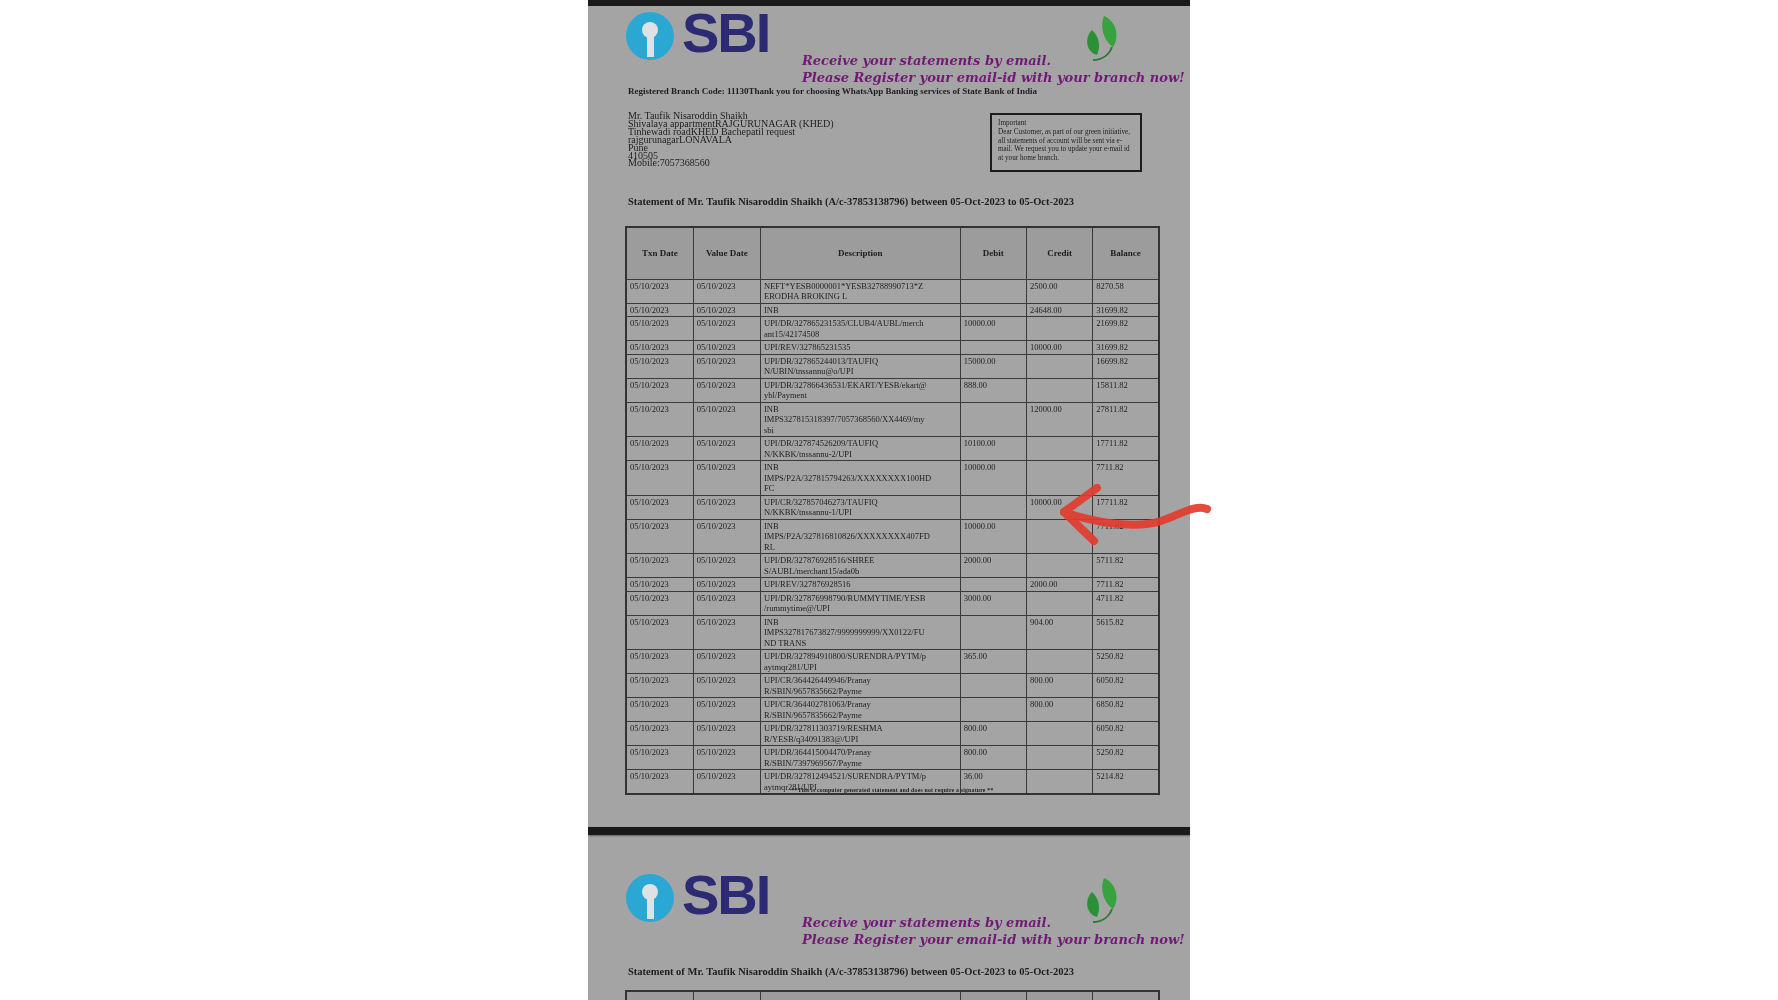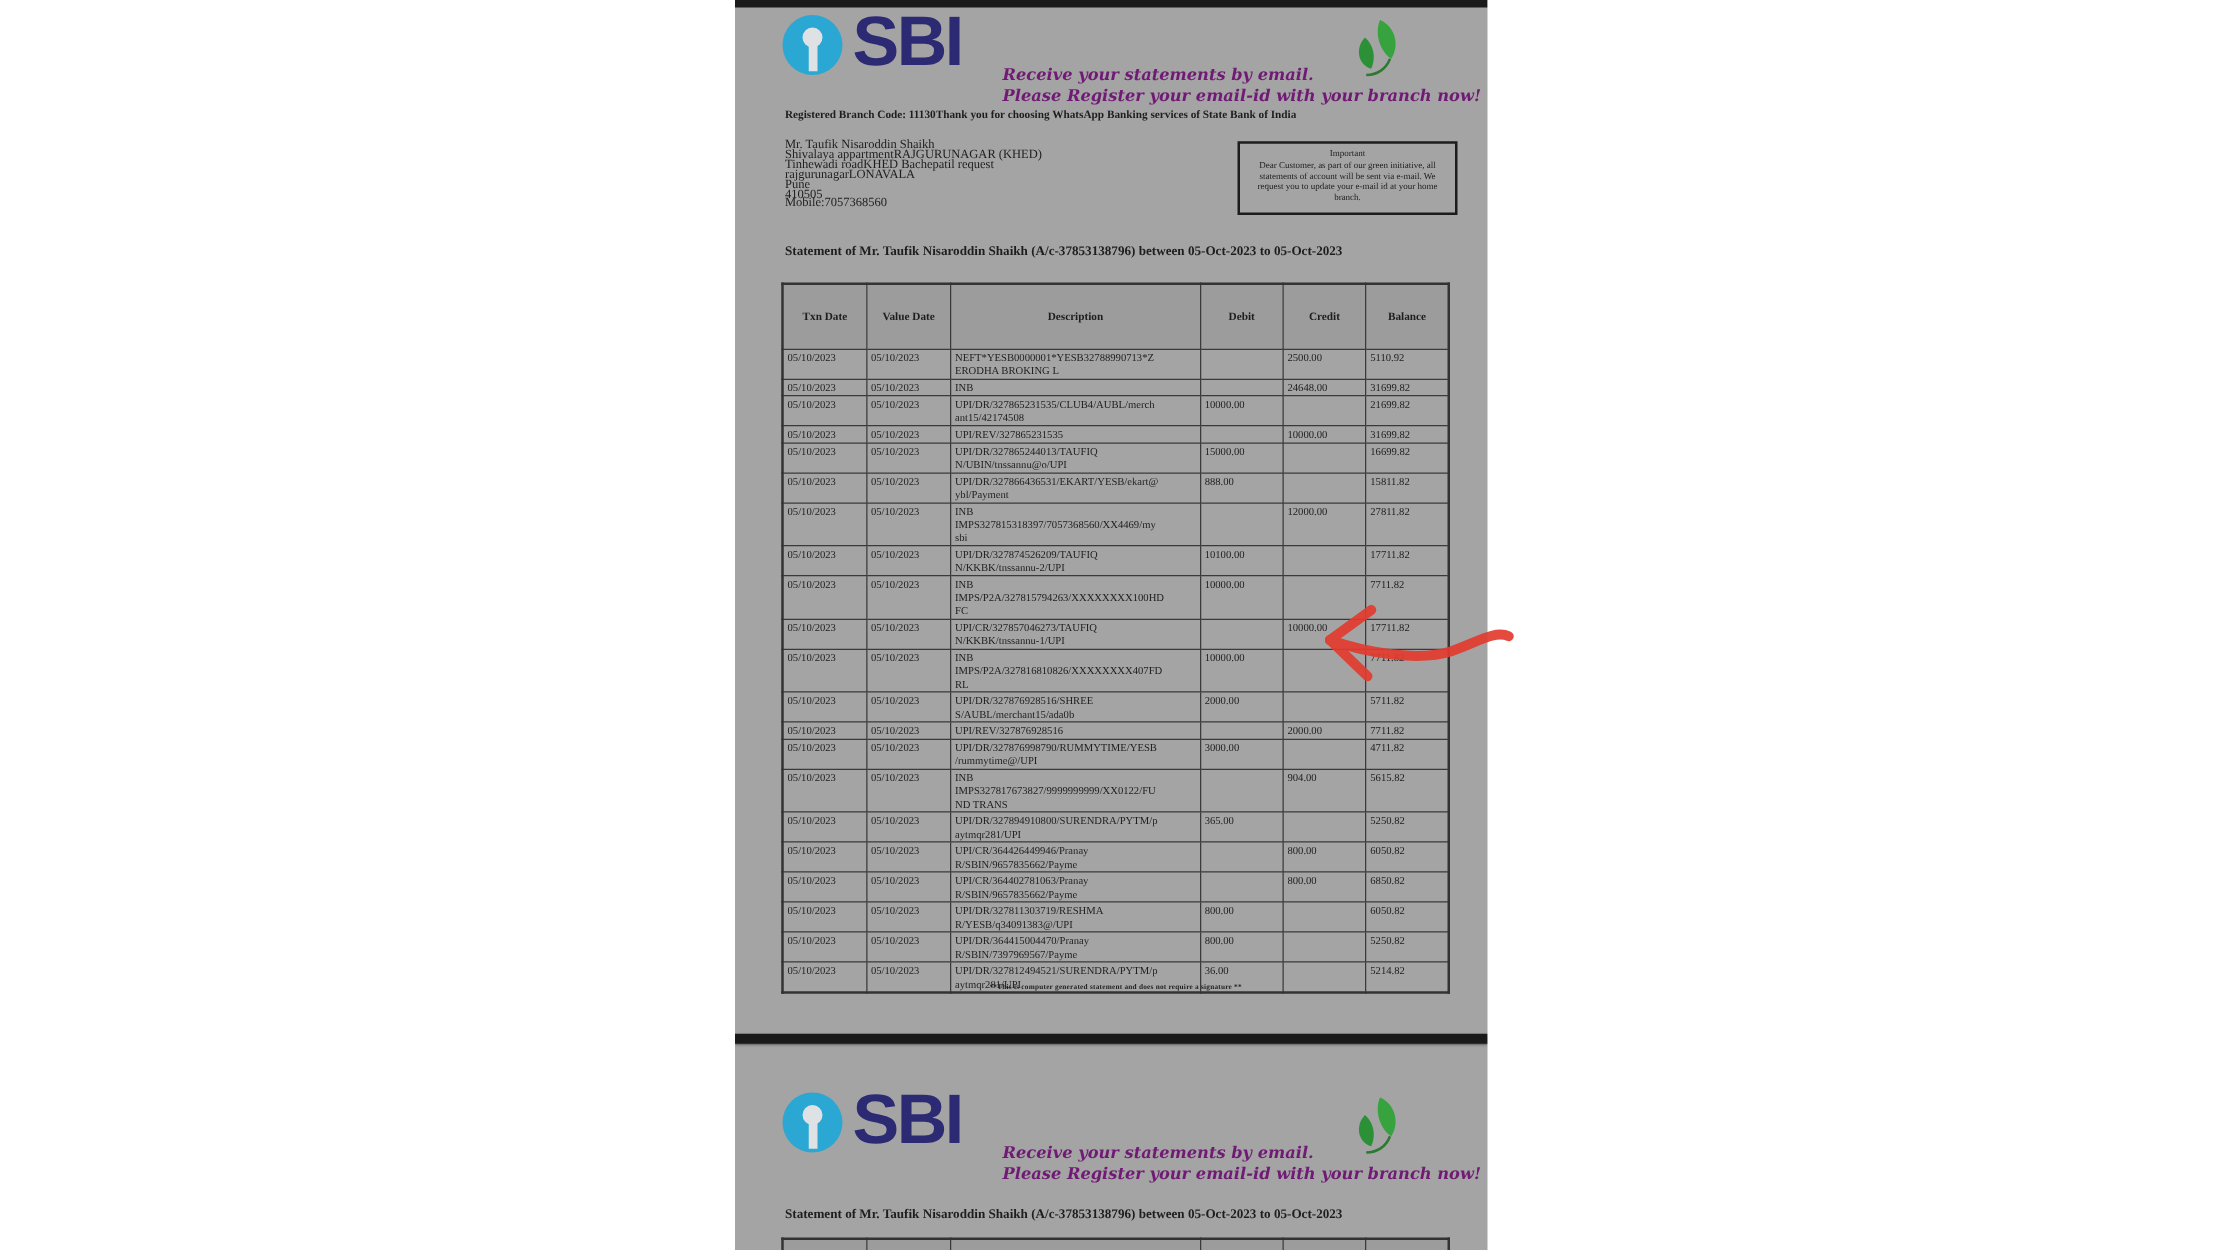--- a/index.html
+++ b/index.html
@@ -21,22 +21,22 @@
             font-weight:bold;font-size:56px;line-height:58px;color:#2d2a74;letter-spacing:-2px;}
   .tagline{position:absolute;left:214px;top:12px;font-style:italic;font-weight:bold;
            color:#701a75;font-size:13px;line-height:17px;font-family:"DejaVu Serif",serif;margin-top:30px;}
   .leaf{position:absolute;left:492px;top:4px;}
   
   .metarow{position:absolute;left:40px;top:86px;width:532px;display:flex;
            justify-content:flex-start;font-size:9px;font-weight:bold;line-height:10px;}
   
   .address{position:absolute;left:40px;top:112px;font-size:10px;line-height:7.9px;}
   
-  .impbox{position:absolute;left:402px;top:113px;width:176px;height:59px;border:2px solid #1c1c1c;
-          box-sizing:border-box;text-align:center;font-size:7.2px;line-height:8.8px;padding:4px 6px 0 6px;}
+  .impbox{position:absolute;left:402px;top:113px;width:152px;height:59px;border:2px solid #1c1c1c;
+          box-sizing:border-box;text-align:left;font-size:7.2px;line-height:8.8px;padding:4px 6px 0 6px;}
   .impbox .impbody{margin-top:0;}
   
   .title{position:absolute;left:40px;font-size:10.5px;font-weight:bold;}
   .title.p1{top:196px;} .title.p2{top:966px;}
   
   .stmt-table{position:absolute;left:37px;width:535px;border-collapse:collapse;table-layout:fixed;
               font-size:8.5px;line-height:10.5px;border:2px solid #333;}
   .stmt-table.p1{top:226px;} .stmt-table.p2{top:990px;}
   .stmt-table th,.stmt-table td{border:1px solid #3a3a3a;vertical-align:top;padding:1px 3px;
               overflow:hidden;}
@@ -118,21 +118,21 @@
     </thead>
     <tbody>
 
         <tr>
           <td>05/10/2023</td>
           <td>05/10/2023</td>
           <td class="desc">NEFT*YESB0000001*YESB32788990713*Z
 ERODHA BROKING L</td>
           <td></td>
           <td>2500.00</td>
-          <td>5110.92</td>
+          <td>8270.58</td>
         </tr>
 
         <tr>
           <td>05/10/2023</td>
           <td>05/10/2023</td>
           <td class="desc">INB</td>
           <td></td>
           <td>24648.00</td>
           <td>31699.82</td>
         </tr>

